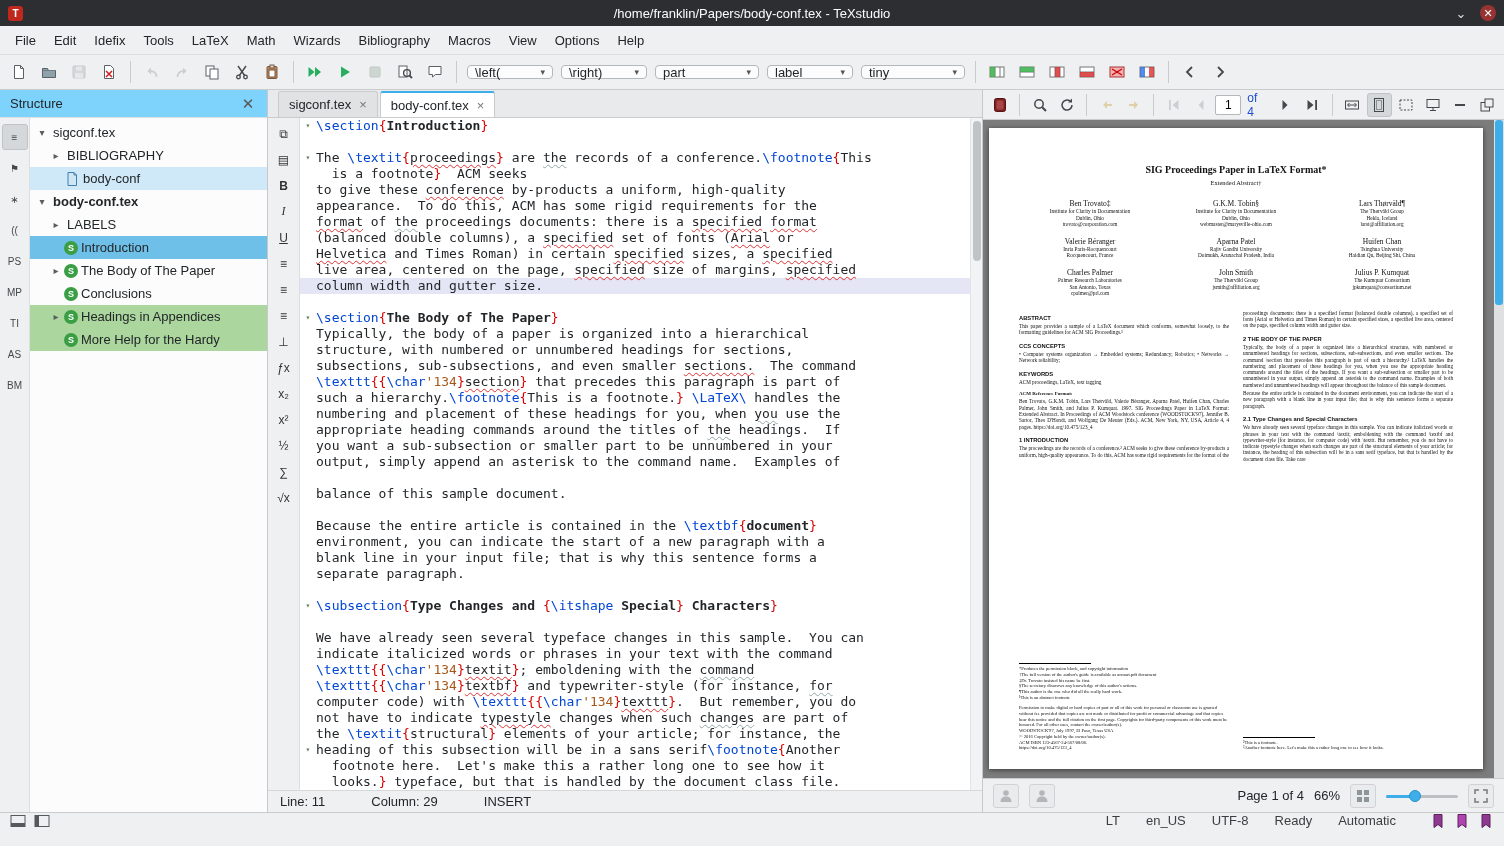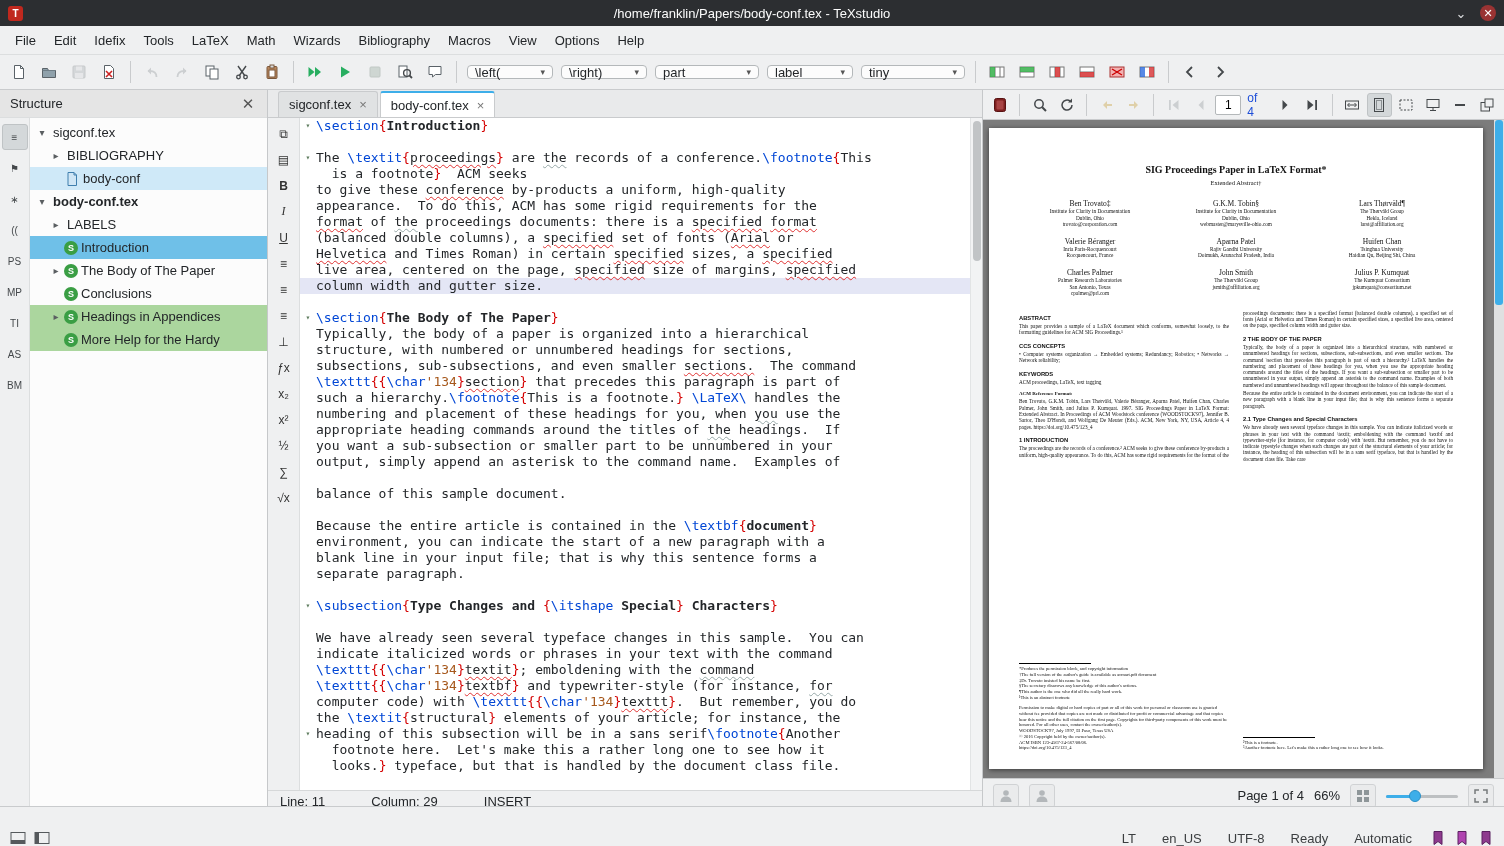--- a/index.html
+++ b/index.html
@@ -24,21 +24,21 @@
   .tb-btn.disabled { opacity:.4; }
   .tb-sep { width:1px; height:22px; background:#c9cbcd; margin:0 5px; }
   .combo { height:14px; background:#fcfcfc; border:1px solid #b4b8ba; border-radius:4px; display:flex; align-items:center; justify-content:space-between; padding:0 7px; margin:0 3px; font-size:13px; }
   .combo-arrow { font-size:9px; color:#555; margin-left:8px; }
 
   
   .main { position:absolute; top:90px; left:0; right:0; bottom:34px; display:flex; }
 
   
   .left-panel { width:268px; display:flex; flex-direction:column; border-right:1px solid #c6c8ca; background:#fcfcfc; }
-  .panel-header { height:28px; display:flex; align-items:center; padding:0 10px; background:#e5e5e5; border-bottom:1px solid #dcdedf; }
+  .panel-header { height:28px; display:flex; align-items:center; padding:0 10px; background:#7dd3fc; border-bottom:1px solid #dcdedf; }
   .panel-close { margin-left:auto; color:#555; font-size:15px; width:18px; text-align:center; }
   .panel-body { flex:1; display:flex; min-height:0; }
   .dock-strip { width:30px; background:#eff0f1; border-right:1px solid #dcdedf; display:flex; flex-direction:column; align-items:center; padding-top:6px; gap:5px; }
   .dock-btn { width:26px; height:26px; border:none; background:transparent; border-radius:3px; font-size:10px; color:#44484b; display:flex; align-items:center; justify-content:center; font-family:"Liberation Sans",sans-serif; }
   .dock-btn.active { background:#d4d8da; border:1px solid #bfc3c5; }
   .tree { flex:1; background:#fcfcfc; padding-top:3px; overflow:hidden; }
   .tree-row { height:23px; display:flex; align-items:center; white-space:nowrap; }
   .tree-row .expander { width:16px; font-size:10px; color:#5a5e61; text-align:center; flex:none; }
   .tree-label { margin-left:3px; }
   .tree-label.bold { font-weight:bold; }
@@ -101,21 +101,21 @@
   .perm { margin-top:5px; }
   .pdf-bottombar { height:34px; background:#eff0f1; border-top:1px solid #c9cbcd; display:flex; align-items:center; gap:10px; padding:0 10px; }
   .pb-btn { width:26px; height:24px; border:1px solid #c3c6c8; background:#e8eaeb; border-radius:3px; display:flex; align-items:center; justify-content:center; opacity:.7; }
   .spacer { flex:1; }
   .slider { width:72px; height:18px; position:relative; }
   .slider-track { position:absolute; top:8px; left:0; right:0; height:3px; background:#bdc0c2; border-radius:2px; }
   .slider-fill { position:absolute; top:8px; left:0; width:40%; height:3px; background:#3daee9; border-radius:2px; }
   .slider-handle { position:absolute; top:3px; left:calc(40% - 6px); width:12px; height:12px; border-radius:50%; background:#3daee9; border:1px solid #2a91c8; }
 
   
-  .statusbar { position:absolute; left:0; right:0; bottom:0; height:40px; background:#eff0f1; border-top:1px solid #c9cbcd; display:flex; align-items:flex-end; padding:0 10px; gap:18px; }
+  .statusbar { position:absolute; left:0; right:0; bottom:0; height:34px; background:#eff0f1; border-top:1px solid #c9cbcd; display:flex; align-items:flex-start; padding:0 10px; gap:34px; }
   .sb-left { display:flex; gap:8px; }
   .sb-item { color:#3b3e40; }
   .sb-icons { display:flex; gap:8px; }
 </style>
 </head>
 <body>
 
 <div class="titlebar">
   <span class="win-logo">T</span>
   <span class="win-title">/home/franklin/Papers/body-conf.tex - TeXstudio</span>
@@ -484,20 +484,21 @@
           <div class="code-line"><span class="fold-gutter"></span><span class="code-text"><span>blank line in your input file; that is why this sentence forms a</span></span></div>
           <div class="code-line"><span class="fold-gutter"></span><span class="code-text"><span>separate paragraph.</span></span></div>
           <div class="code-line"><span class="fold-gutter"></span><span class="code-text"></span></div>
           <div class="code-line"><span class="fold-gutter">▾</span><span class="code-text"><span class="c">\subsection</span><span class="b">{</span><span class="t">Type Changes and </span><span class="b">{</span><span class="c">\itshape</span><span class="t"> Special</span><span class="b">}</span><span class="t"> Characters</span><span class="b">}</span></span></div>
           <div class="code-line"><span class="fold-gutter"></span><span class="code-text"></span></div>
           <div class="code-line"><span class="fold-gutter"></span><span class="code-text"><span>We have already seen several typeface changes in this sample.  You can</span></span></div>
           <div class="code-line"><span class="fold-gutter"></span><span class="code-text"><span>indicate italicized words or phrases in your text with the command</span></span></div>
           <div class="code-line"><span class="fold-gutter"></span><span class="code-text"><span class="c">\texttt</span><span class="b">{{</span><span class="c">\char</span><span class="n">'134</span><span class="b">}</span><span class="s">textit</span><span class="b">}</span><span>; emboldening with the </span><span class="g">command</span></span></div>
           <div class="code-line"><span class="fold-gutter"></span><span class="code-text"><span class="c">\texttt</span><span class="b">{{</span><span class="c">\char</span><span class="n">'134</span><span class="b">}</span><span class="s">textbf</span><span class="b">}</span><span> and typewriter-style (for instance, </span><span class="g">for</span></span></div>
           <div class="code-line"><span class="fold-gutter"></span><span class="code-text"><span>computer code) with </span><span class="c">\texttt</span><span class="b">{{</span><span class="c">\char</span><span class="n">'134</span><span class="b">}</span><span class="s">texttt</span><span class="b">}</span><span>.  But remember, you do</span></span></div>
+          <div class="code-line"><span class="fold-gutter"></span><span class="code-text"><span>not have to indicate </span><span class="s">typestyle</span><span> changes when such </span><span class="g">changes</span><span> are part of</span></span></div>
           <div class="code-line"><span class="fold-gutter"></span><span class="code-text"><span>the </span><span class="c">\textit</span><span class="b">{</span><span>structural</span><span class="b">}</span><span> elements of your article; for instance, the</span></span></div>
           <div class="code-line"><span class="fold-gutter">▾</span><span class="code-text"><span>heading of this subsection will be in a sans serif</span><span class="c">\footnote</span><span class="b">{</span><span>Another</span></span></div>
           <div class="code-line"><span class="fold-gutter"></span><span class="code-text"><span>  footnote here.  Let's make this a rather long one to see how it</span></span></div>
           <div class="code-line"><span class="fold-gutter"></span><span class="code-text"><span>  looks.</span><span class="b">}</span><span> typeface, but that is handled by the document class file.</span></span></div>
         </div>
       <div class="vscroll">
           <div class="vthumb"></div>
         </div>
     </div>
     <div class="editor-status">

